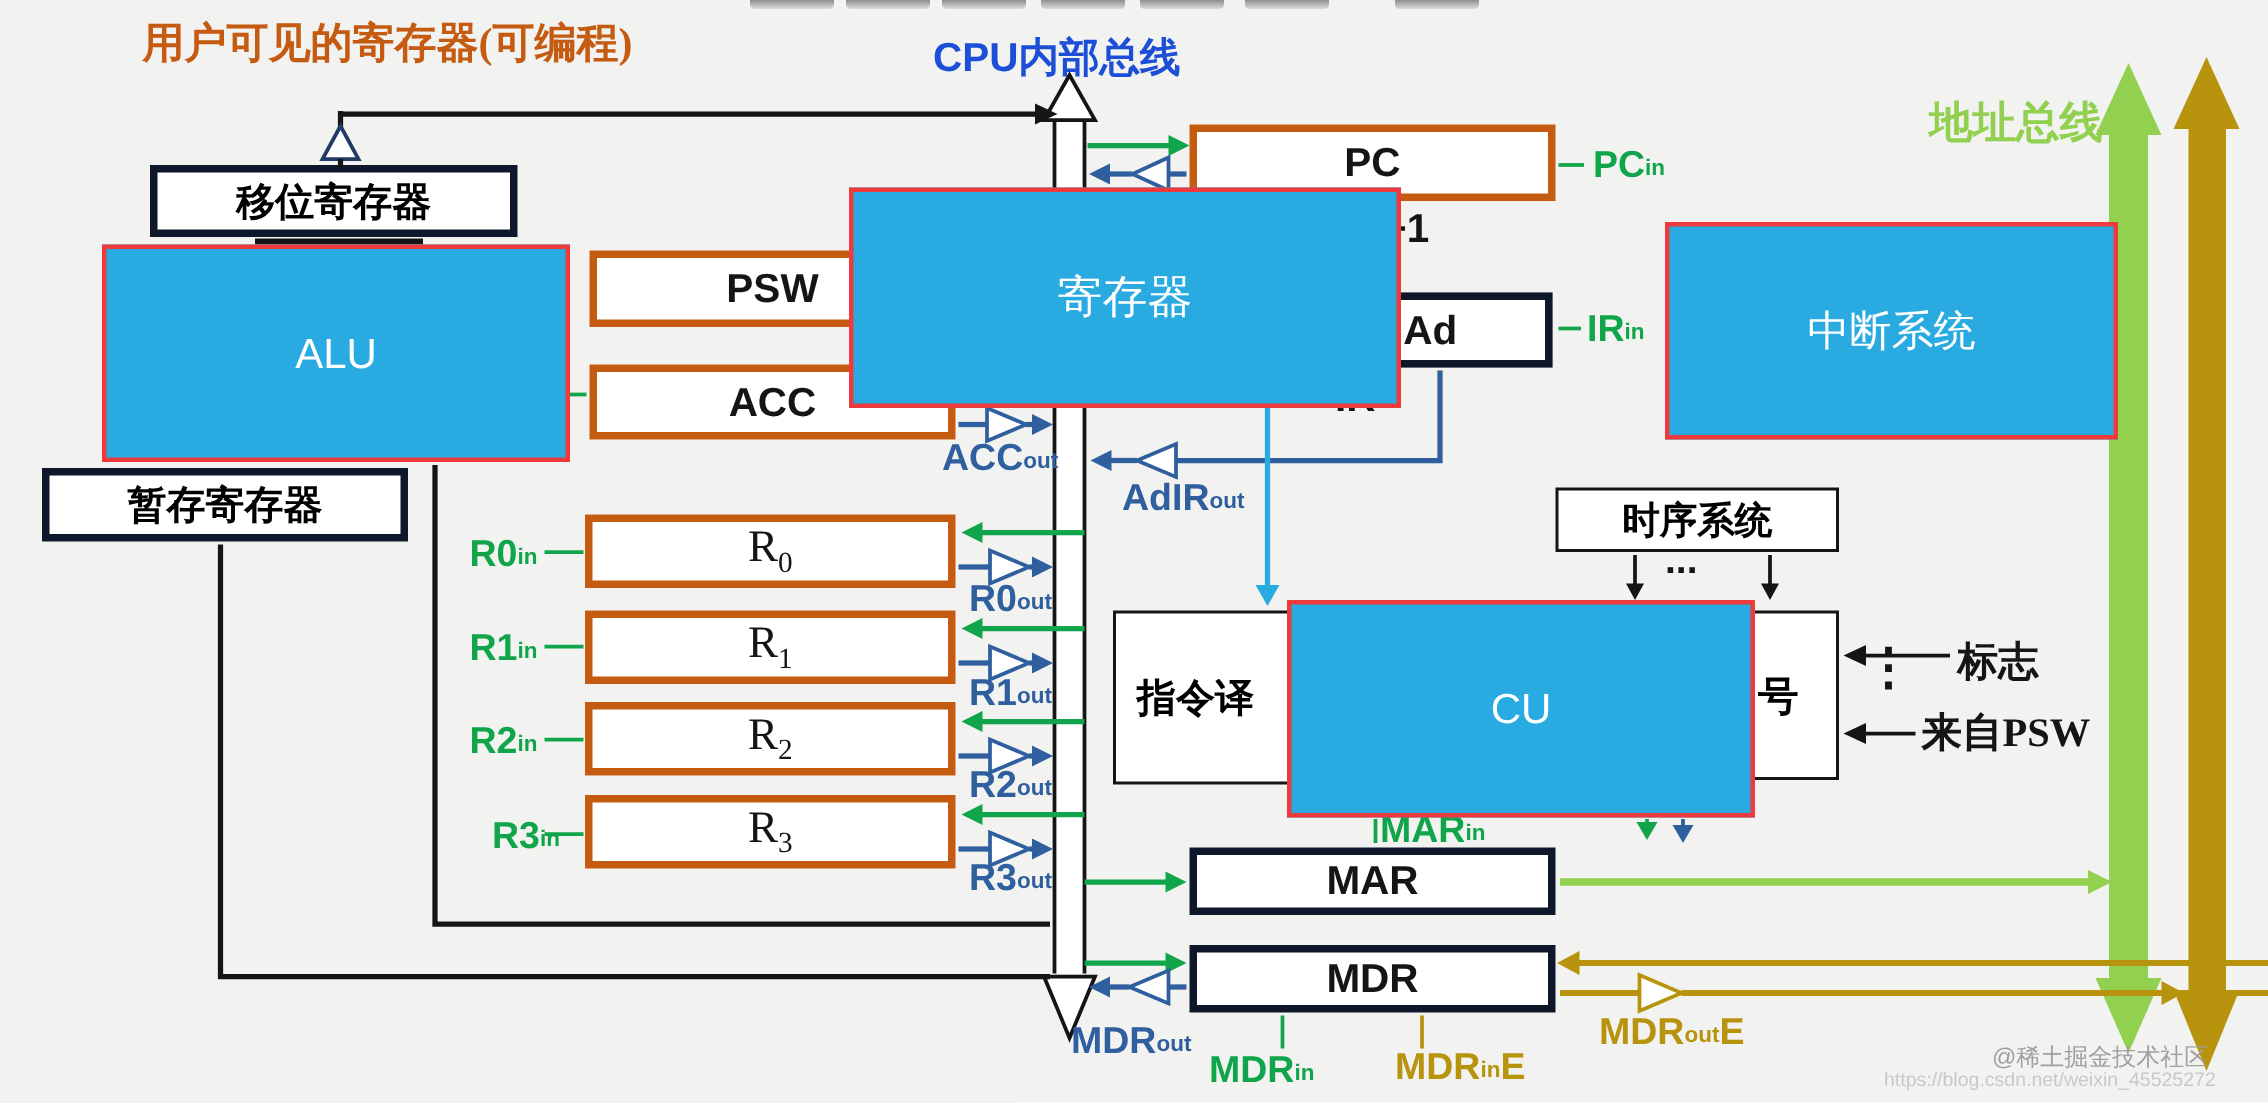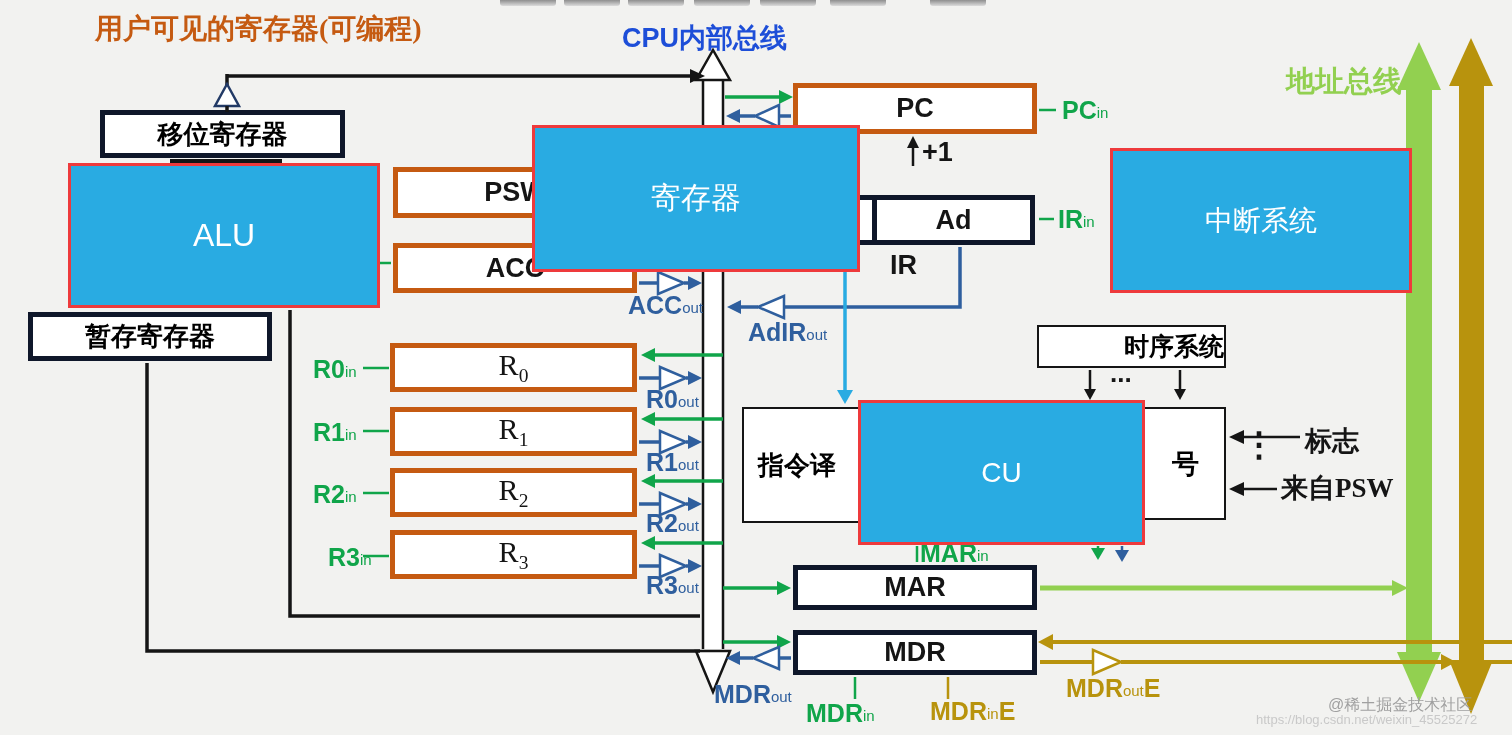--- a/index.html
+++ b/index.html
@@ -2,26 +2,26 @@
 <html><head>
 <meta charset="utf-8">
 <style>
   html,body{margin:0;padding:0;}
   body{font-family:"Liberation Sans",sans-serif;}
   #stage{position:relative;width:1512px;height:735px;background:#f2f2f0;overflow:hidden;}
   .abs{position:absolute;}
   .box{position:absolute;background:#fff;box-sizing:border-box;display:flex;align-items:center;justify-content:center;z-index:1;}
   .gray{border:5px solid #0f172a;}
   .orange{border:5px solid #c55a11;}
-  .thin-black{border:2.5px solid #151515;justify-content:flex-end;}
+  .thin-black{border:2.5px solid #151515;}
   .overlay{position:absolute;background:#29abe2;border:3px solid #ee3a3c;box-sizing:border-box;display:flex;align-items:center;justify-content:center;color:#fff;z-index:3;}
   .boxlabel{font-size:27px;font-weight:600;color:#151515;}
   .cjk{font-family:"Liberation Serif",serif;font-weight:600;}
   .sig{position:absolute;font-weight:700;white-space:nowrap;z-index:2;font-size:25px;line-height:1;}
-  .sig small{font-size:0.6em;font-weight:400;vertical-align:0.08em;}
+  .sig small{font-size:0.6em;font-weight:700;vertical-align:0.08em;}
   .green{color:#10a54a;}
   .navy{color:#2f5f9e;}
   .gold{color:#b8930d;}
   .rserif{font-family:"Liberation Serif",serif;font-size:30px;color:#151515;}
   .rserif sub{font-size:0.65em;}
   .topbar{position:absolute;top:0;height:6px;width:56px;background:linear-gradient(#8f8f8f,#dcdcdc);border-radius:0 0 3px 3px;z-index:1;}
   svg{z-index:2;pointer-events:none;}
   .wm{z-index:5;}
 </style>
 </head>
@@ -231,28 +231,28 @@
   <div class="sig navy" style="left:646px;top:511px"><span>R2</span><small>out</small></div>
   <div class="sig navy" style="left:646px;top:573px"><span>R3</span><small>out</small></div>
 
   <div class="abs" style="left:922px;top:137px;font-size:27px;font-weight:600;color:#151515;z-index:2">+1</div>
   <div class="abs" style="left:1110px;top:358px;font-size:26px;font-weight:700;color:#151515;z-index:2">...</div>
   <div class="abs" style="left:1242px;top:424px;font-size:34px;font-weight:700;color:#151515;z-index:2">⋮</div>
   <div class="abs cjk" style="left:1305px;top:423px;font-size:27px;color:#151515;z-index:2">标志</div>
   <div class="abs cjk" style="left:1281px;top:470px;font-size:27px;color:#151515;z-index:2">来自PSW</div>
 
   <div class="overlay" style="left:68px;top:163px;width:312px;height:145px">
-    <span style="font-size:32px">ALU</span>
-  </div>
-  <div class="overlay" style="left:532px;top:125px;width:328px;height:147px">
+    <span style="font-size:28px">ALU</span>
+  </div>
+  <div class="overlay" style="left:566px;top:125px;width:368px;height:147px">
     <span class="cjk" style="font-size:30px;font-weight:400">寄存器</span>
   </div>
   <div class="overlay" style="left:1110px;top:148px;width:302px;height:145px">
     <span class="cjk" style="font-size:28px;font-weight:400">中断系统</span>
   </div>
-  <div class="overlay" style="left:858px;top:400px;width:287px;height:145px">
+  <div class="overlay" style="left:858px;top:400px;width:312px;height:145px">
     <span style="font-size:28px">CU</span>
   </div>
 
   <div class="abs wm" style="left:1328px;top:695px;font-size:16px;color:#a0a0a0;">@稀土掘金技术社区</div>
   <div class="abs wm" style="left:1256px;top:712px;font-size:13px;color:#c9c9c9;text-align:center;">https://blog.csdn.net/weixin_45525272</div>
 
 </div>
 
 </body></html>

